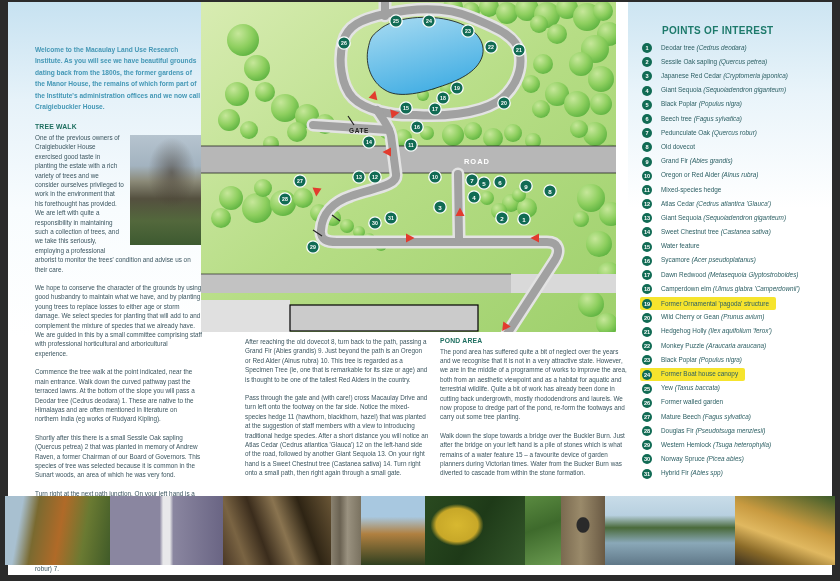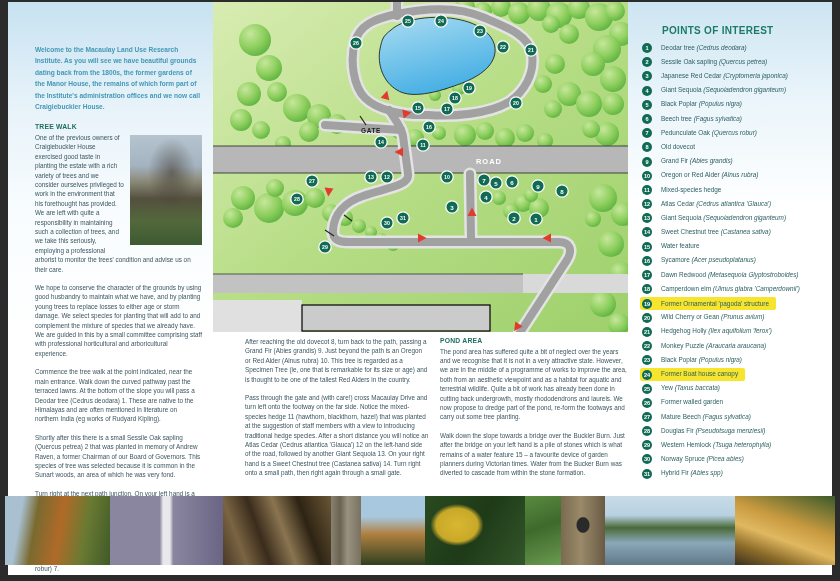--- a/index.html
+++ b/index.html
@@ -13,21 +13,21 @@
   .left-inner{padding:42px 11px 0 27px;}
   .intro{color:#4598b6;font-weight:bold;font-size:6.6px;line-height:11.4px;margin:0 0 11px 0;}
   h3.walk-head,h4.col-head{color:#1d6e5f;font-size:6.8px;margin:0 0 2.5px 0;font-weight:bold;letter-spacing:.2px;}
   .body-p{color:#3c5660;font-size:6.35px;line-height:9.4px;margin:0 0 9px 0;text-align:left;}
   .side-photo{float:right;width:72px;height:110px;margin:2px 0 4px 6px;
     background:
       radial-gradient(ellipse 34px 50px at 58% 34%, rgba(58,48,38,.55), rgba(58,48,38,0) 70%),
       linear-gradient(180deg,#b6c4cf 0%,#a3b3c0 28%,#8b8a78 42%,#54503f 58%,#53683c 78%,#3d5a30 100%);}
 
   
-  .map-panel{position:absolute;left:213px;top:2px;width:415px;height:326px;}
+  .map-panel{position:absolute;left:201px;top:2px;width:415px;height:326px;}
   .map-panel svg{display:block;}
 
   
   .col2{position:absolute;left:245px;top:337px;width:184px;}
   .col3{position:absolute;left:440px;top:337px;width:190px;}
 
   
   .right-panel{position:absolute;left:628px;top:2px;width:204px;height:573px;
     background:linear-gradient(180deg,#cde5f2 0%,#e9f4fa 16%,#ffffff 36%);}
   .poi-title{color:#1d7a6b;font-size:10px;font-weight:bold;margin:23px 0 7px 34px;letter-spacing:.3px;}

